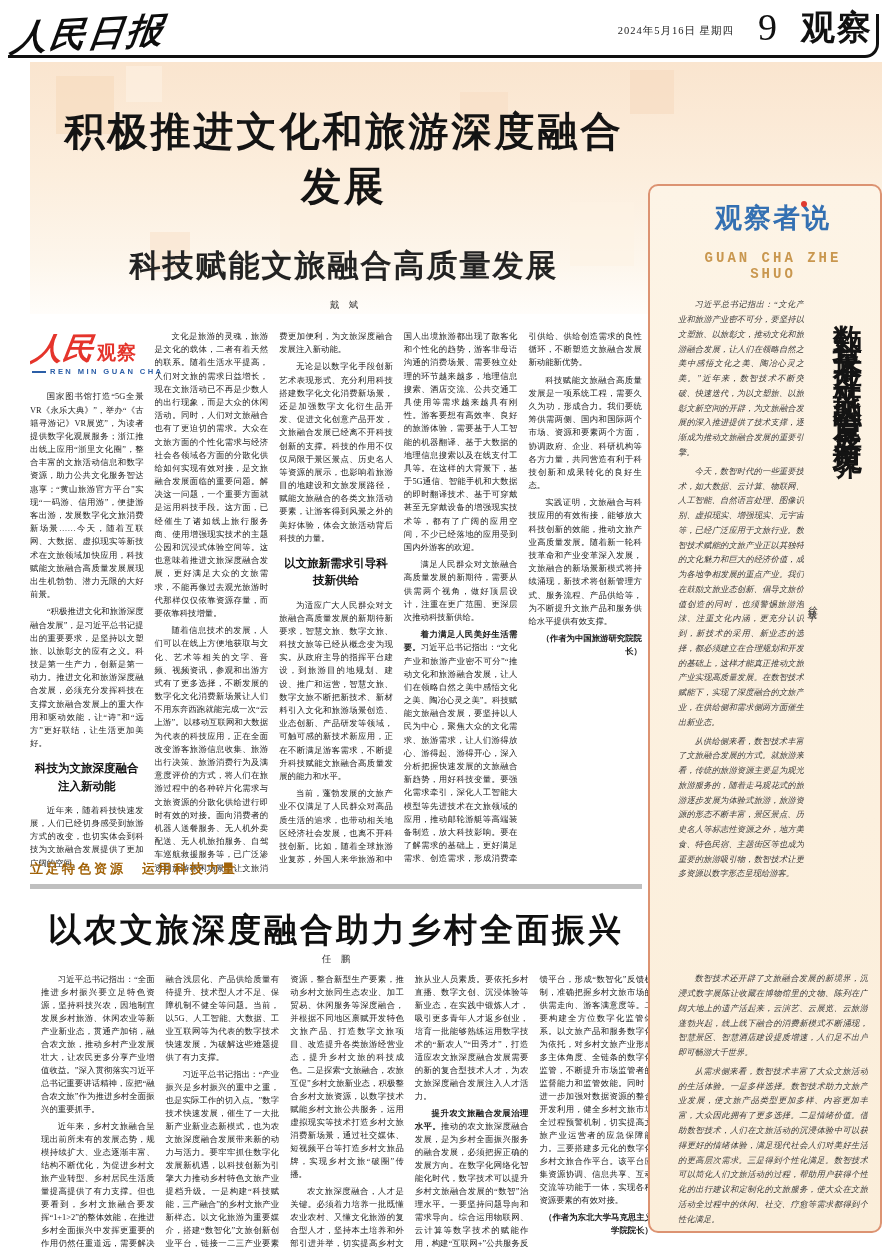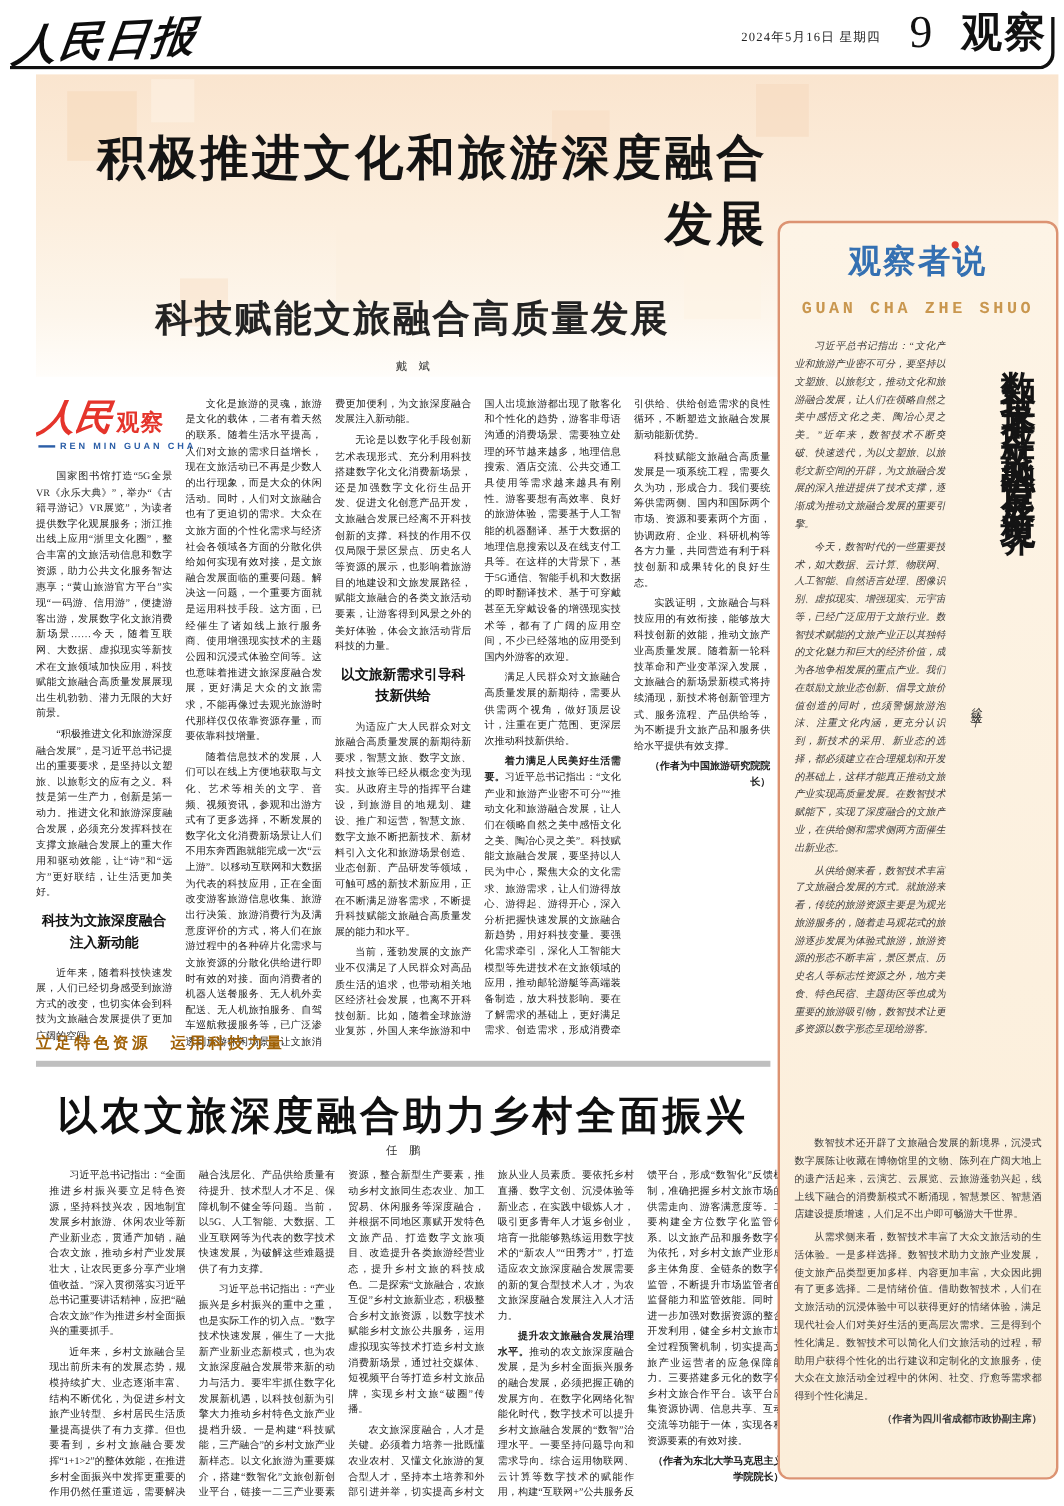--- a/index.html
+++ b/index.html
@@ -16,21 +16,21 @@
   #page-number{font-size:38px;font-family:"Liberation Serif",serif;line-height:1;color:#111;}
   #section-name{font-size:34px;font-weight:bold;font-family:"Liberation Sans","DejaVu Sans",sans-serif;
     line-height:1.05;letter-spacing:2px;color:#111;}
   #header-rule{left:8px;right:8px;top:14px;height:41px;border-bottom:3px solid #101010;
     border-right:3px solid #101010;border-bottom-right-radius:14px;}
 
   
   #feature-band{left:30px;top:62px;width:852px;height:252px;
     background:linear-gradient(180deg,#fae5cf 0%,#fceedd 45%,#fdf6ec 80%,#fffdfa 100%);overflow:hidden;}
   .tile{position:absolute;opacity:.55;}
-  #main-headline{left:18px;top:42px;width:592px;text-align:right;
+  #main-headline{left:18px;top:42px;width:592px;text-align:center;
     font-family:"Liberation Sans","DejaVu Sans",sans-serif;font-weight:bold;
     font-size:40px;letter-spacing:3px;color:#141414;}
   #editor-note{right:10px;top:12px;width:224px;font-style:italic;font-size:9.6px;
     line-height:1.72;text-align:justify;color:#2a2a2a;}
   #editor-note .note-text{text-indent:2em;}
   #editor-signoff{text-align:right;font-weight:bold;padding-right:10px;margin-top:3px;font-style:italic;}
   #sub-headline{left:18px;top:183px;width:592px;text-align:center;
     font-family:"Liberation Serif",serif;font-weight:bold;font-size:31px;
     letter-spacing:2px;color:#232323;}
   #feature-byline{left:18px;top:237px;width:592px;text-align:center;font-size:9.5px;color:#333;}
@@ -71,40 +71,40 @@
     letter-spacing:3px;color:#101010;}
   #bottom-byline{left:30px;top:953px;width:612px;text-align:center;font-size:9.5px;color:#333;}
   #bottom-article-body{left:30px;top:973px;width:612px;height:278px;
     column-count:5;column-gap:11px;column-fill:auto;overflow:hidden;
     font-size:8.4px;line-height:1.55;text-align:justify;color:#232323;margin-left:11px;}
 
   
   #observer-box{left:648px;top:184px;width:234px;height:1049px;box-sizing:border-box;
     border:2px solid #dc9372;border-radius:10px;
     background:linear-gradient(180deg,#fdf4e6 0%,#fcf0de 60%,#fbeeda 100%);
-    padding:12px 12px 10px 12px;overflow:hidden;}
+    padding:12px 12px 10px 28px;overflow:hidden;}
   #observer-logo{text-align:center;margin-top:6px;}
   #observer-logo-cn{font-family:"Liberation Sans","DejaVu Sans",sans-serif;font-weight:bold;
     font-size:27px;letter-spacing:2px;color:#3470b2;line-height:1.05;position:relative;display:inline-block;}
   #observer-logo-dot{position:absolute;right:24px;top:-3px;width:6px;height:6px;
     border-radius:50%;background:#e03a2f;}
   #observer-logo-en{margin-top:18px;font-family:Liberation Mono, monospace;font-weight:bold;
     font-size:14px;letter-spacing:3px;color:#c9974f;}
   #observer-top{display:flex;margin-top:16px;height:664px;overflow:hidden;}
   #observer-top-text{width:126px;font-style:italic;font-size:8.3px;line-height:1.78;
     text-align:justify;color:#3a3a3a;overflow:hidden;}
   #observer-title-strip{flex:1;position:relative;}
   #observer-vertical-title{position:absolute;top:4px;right:0px;
     writing-mode:vertical-rl;text-orientation:upright;
     font-family:"Liberation Sans","DejaVu Sans",sans-serif;font-weight:bold;
     font-size:29px;letter-spacing:9px;color:#141414;}
   #observer-author{position:absolute;right:50px;top:300px;
     writing-mode:vertical-rl;text-orientation:upright;
     font-size:9.5px;letter-spacing:4px;color:#333;font-style:italic;}
-  #observer-bottom-text{font-size:8.3px;line-height:1.78;
+  #observer-bottom-text{margin-top:10px;font-style:italic;font-size:8.3px;line-height:1.78;
     text-align:justify;color:#3a3a3a;overflow:hidden;height:282px;}
   #observer-bottom-text p.blk-attr, #observer-top-text p.blk-attr{font-weight:bold;text-align:right;}
 </style>
 </head>
 <body>
 
 <div class="abs" id="masthead-logo">人民日报</div>
 <div class="abs" id="masthead-right">
   <span id="masthead-date">2024年5月16日  星期四</span>
   <span id="page-number">9</span>

